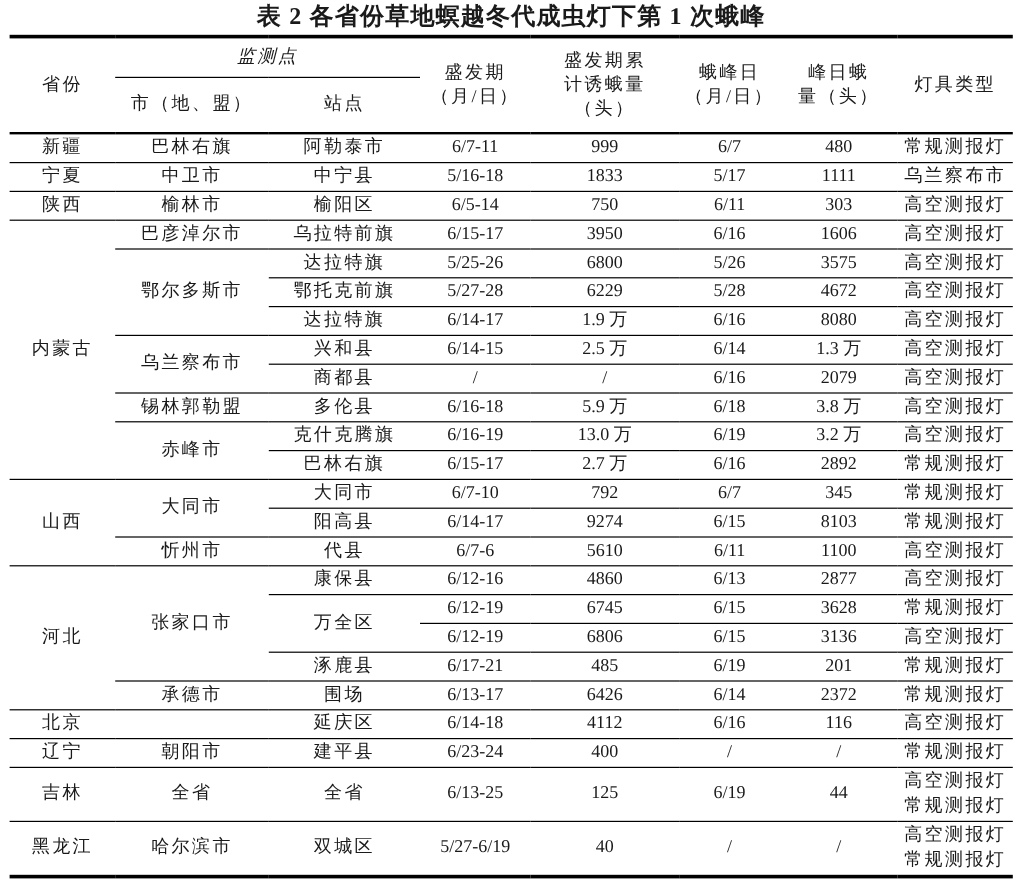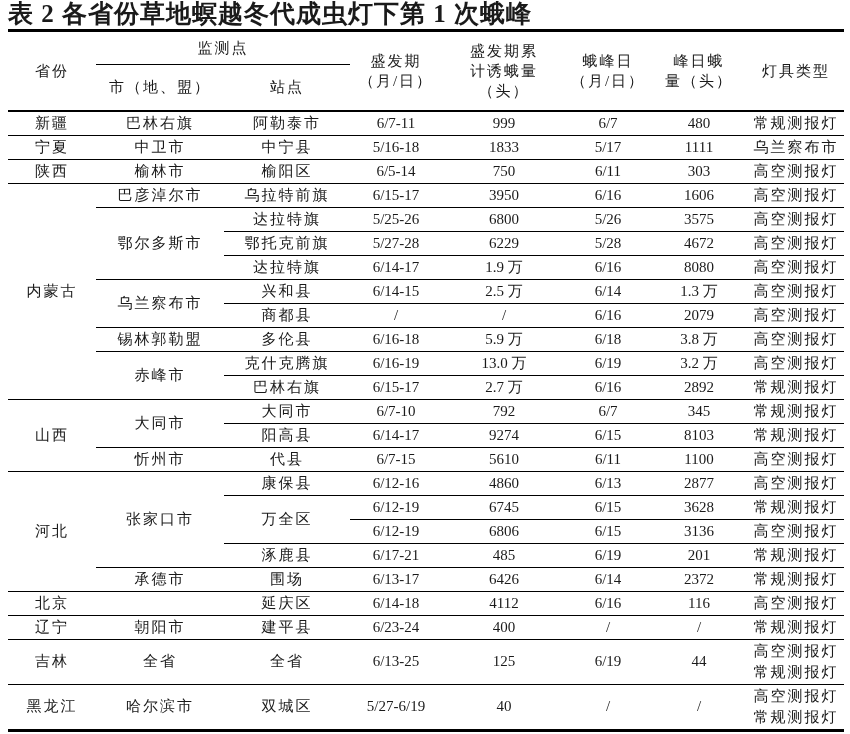--- a/index.html
+++ b/index.html
@@ -5,22 +5,23 @@
   * { box-sizing: border-box; margin: 0; padding: 0; }
   html, body {
     width: 850px; height: 734px;
     background: #ffffff;
     color: #1a1a1a;
     font-family: "Liberation Serif", "DejaVu Serif", serif;
     overflow: hidden;
   }
   .page { padding: 1px 6px 0 8px; }
   .title {
+    text-align: center;
     font-weight: bold;
-    font-size: 25px;
+    font-size: 20px;
     letter-spacing: 1px;
     padding: 2px 0 4px 0;
     line-height: 22px;
   }
   table {
     width: 100%;
     border-collapse: collapse;
     table-layout: fixed;
     border-top: 3px solid #000;
     border-bottom: 3px solid #000;
@@ -33,21 +34,21 @@
     white-space: pre-line;
   }
   thead th {
     border-bottom: 2px solid #000;
     line-height: 20px;
     letter-spacing: 2px;
     padding: 2px 0;
   }
   thead tr.group-row { height: 34px; }
   thead tr.sub-row { height: 46px; }
-  th.group-header { border-bottom: 1.5px solid #000; }
+  th.group-header { border-bottom: 1.5px solid #000; font-style: italic; }
   tbody td {
     border-bottom: 1px solid #000;
     line-height: 21px;
     padding: 1px 0;
   }
   tbody td.cjk { letter-spacing: 2px; }
 </style>
 </head>
 <body>
 
@@ -208,21 +209,21 @@
           <td class="cjk">阳高县</td>
           <td>6/14-17</td>
           <td>9274</td>
           <td>6/15</td>
           <td>8103</td>
           <td class="cjk">常规测报灯</td>
         </tr>
         <tr>
           <td class="cjk">忻州市</td>
           <td class="cjk">代县</td>
-          <td>6/7-15</td>
+          <td>6/7-6</td>
           <td>5610</td>
           <td>6/11</td>
           <td>1100</td>
           <td class="cjk">高空测报灯</td>
         </tr>
         <tr>
           <td rowspan="5" class="cjk">河北</td>
           <td rowspan="4" class="cjk">张家口市</td>
           <td class="cjk">康保县</td>
           <td>6/12-16</td>

